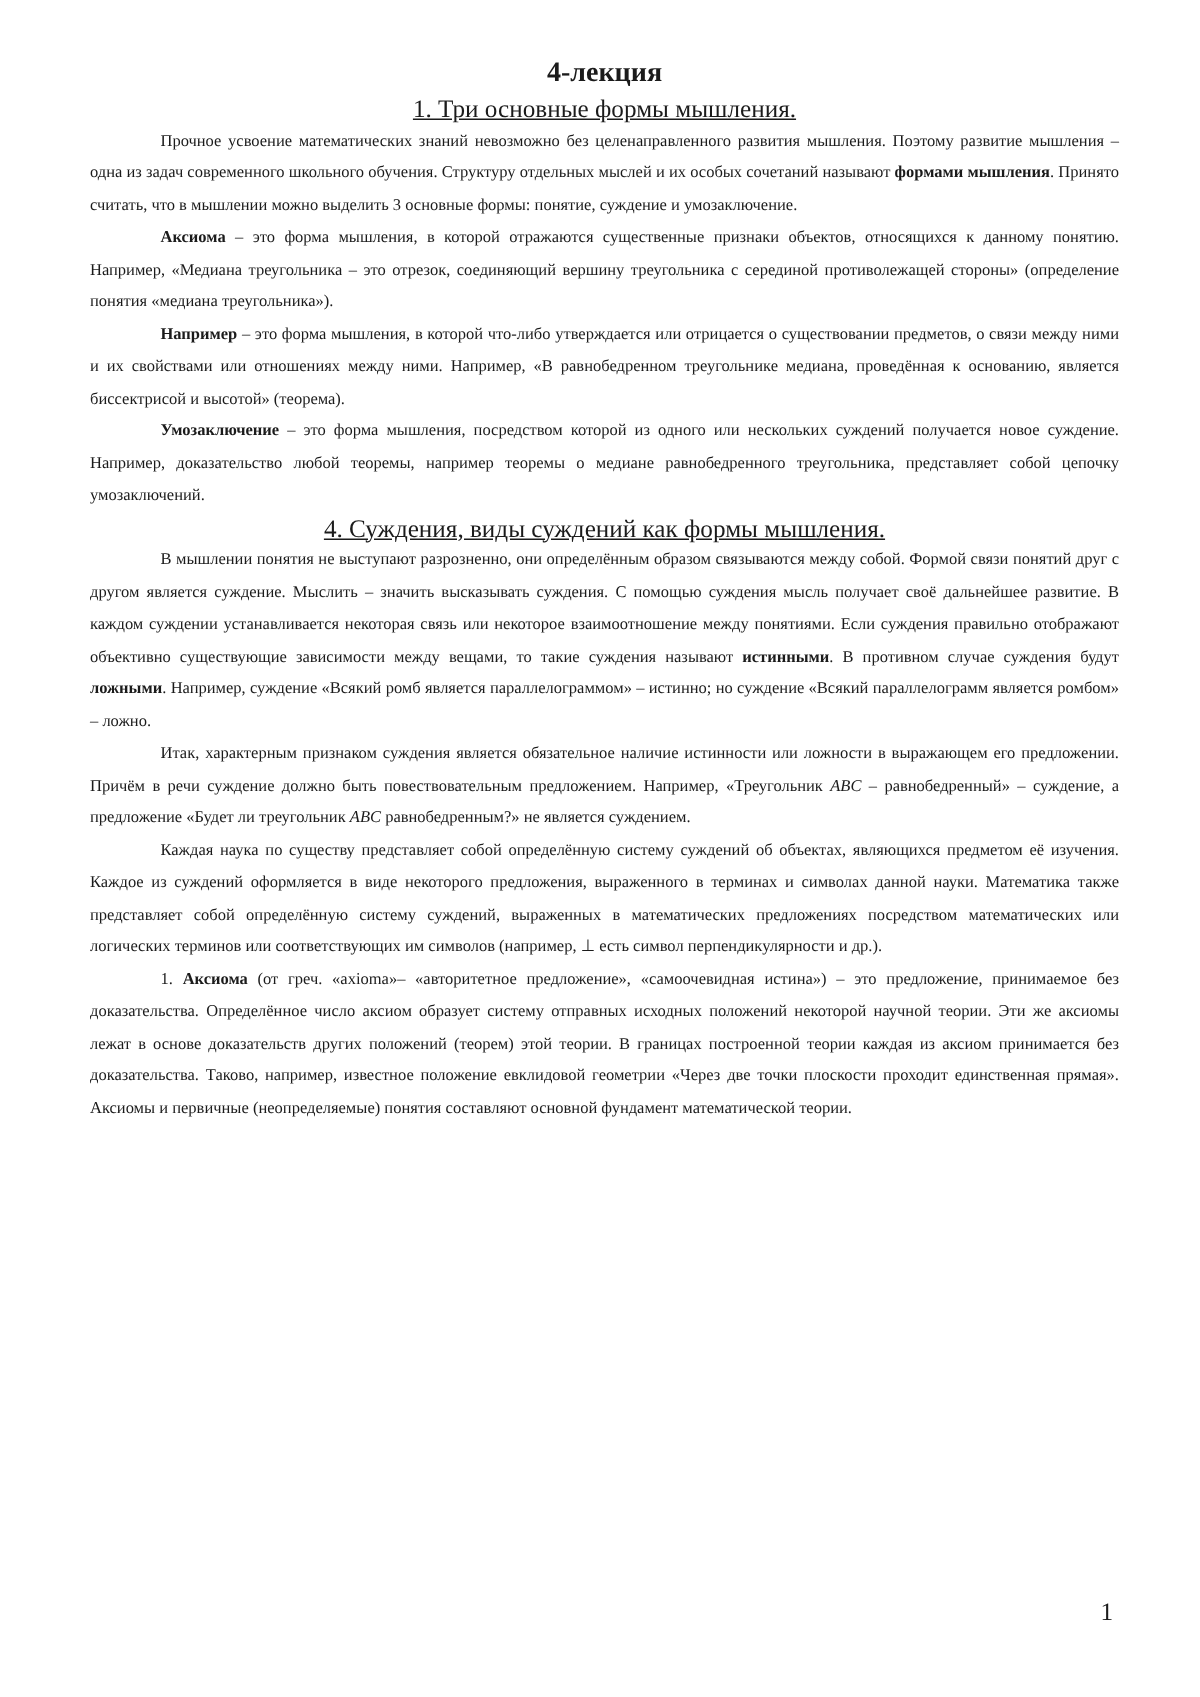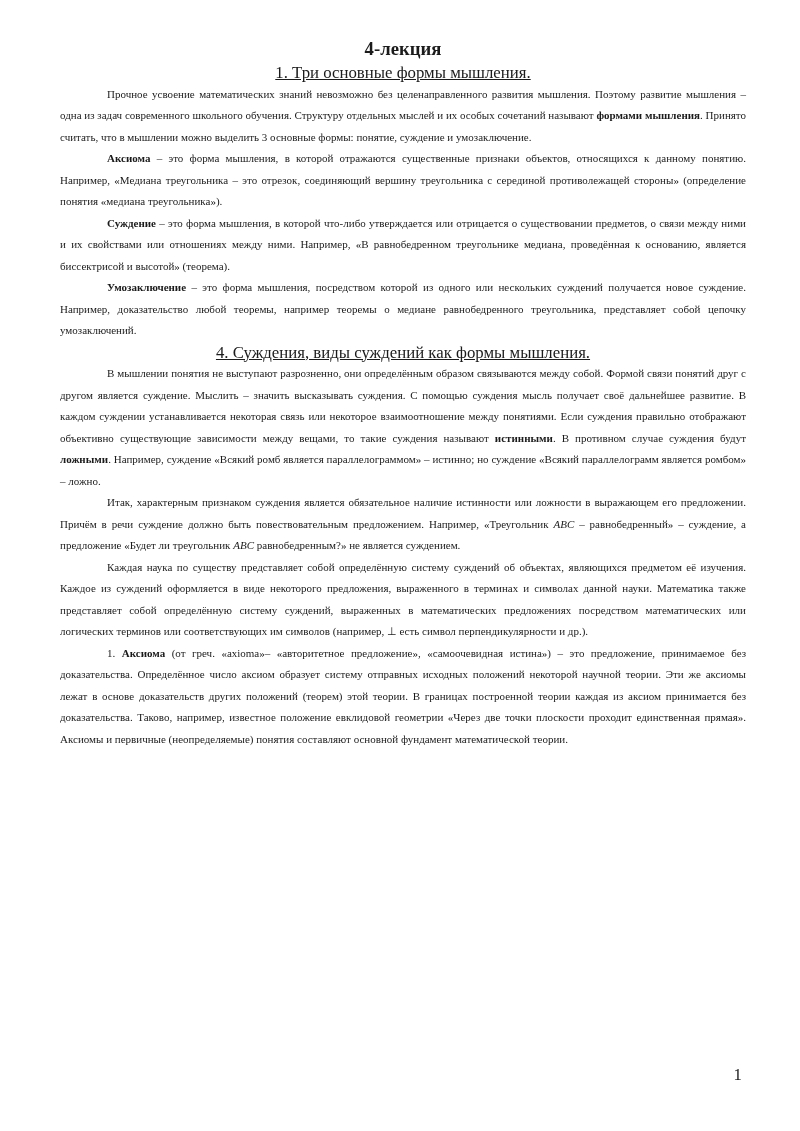--- a/index.html
+++ b/index.html
@@ -51,21 +51,21 @@
 </style>
 </head>
 <body>
 
 <div class="page">
   <div class="doc-body">
       <p class="block title"><span class="run b">4-лекция</span></p>
       <p class="block heading"><span class="run u">1. Три основные формы мышления.</span></p>
       <p class="block para"><span class="run">Прочное усвоение математических знаний невозможно без целенаправленного развития мышления. Поэтому развитие мышления – одна из задач современного школьного обучения. Структуру отдельных мыслей и их особых сочетаний называют </span><span class="run b">формами мышления</span><span class="run">. Принято считать, что в мышлении можно выделить 3 основные формы: понятие, суждение и умозаключение.</span></p>
       <p class="block para"><span class="run b">Аксиома</span><span class="run"> – это форма мышления, в которой отражаются существенные признаки объектов, относящихся к данному понятию. Например, «Медиана треугольника – это отрезок, соединяющий вершину треугольника с серединой противолежащей стороны» (определение понятия «медиана треугольника»).</span></p>
-      <p class="block para"><span class="run b">Суждение</span><span class="run"> – это форма мышления, в которой что-либо утверждается или отрицается о существовании предметов, о связи между ними и их свойствами или отношениях между ними. Например, «В равнобедренном треугольнике медиана, проведённая к основанию, является биссектрисой и высотой» (теорема).</span></p>
+      <p class="block para"><span class="run b">Например</span><span class="run"> – это форма мышления, в которой что-либо утверждается или отрицается о существовании предметов, о связи между ними и их свойствами или отношениях между ними. Например, «В равнобедренном треугольнике медиана, проведённая к основанию, является биссектрисой и высотой» (теорема).</span></p>
       <p class="block para"><span class="run b">Умозаключение</span><span class="run"> – это форма мышления, посредством которой из одного или нескольких суждений получается новое суждение. Например, доказательство любой теоремы, например теоремы о медиане равнобедренного треугольника, представляет собой цепочку умозаключений.</span></p>
       <p class="block heading"><span class="run u">4. Суждения, виды суждений как формы мышления.</span></p>
       <p class="block para"><span class="run">В мышлении понятия не выступают разрозненно, они определённым образом связываются между собой. Формой связи понятий друг с другом является суждение. Мыслить – значить высказывать суждения. С помощью суждения мысль получает своё дальнейшее развитие. В каждом суждении устанавливается некоторая связь или некоторое взаимоотношение между понятиями. Если суждения правильно отображают объективно существующие зависимости между вещами, то такие суждения называют </span><span class="run b">истинными</span><span class="run">. В противном случае суждения будут </span><span class="run b">ложными</span><span class="run">. Например, суждение «Всякий ромб является параллелограммом» – истинно; но суждение «Всякий параллелограмм является ромбом» – ложно.</span></p>
       <p class="block para"><span class="run">Итак, характерным признаком суждения является обязательное наличие истинности или ложности в выражающем его предложении. Причём в речи суждение должно быть повествовательным предложением. Например, «Треугольник </span><span class="run i">ABC</span><span class="run"> – равнобедренный» – суждение, а предложение «Будет ли треугольник </span><span class="run i">ABC</span><span class="run"> равнобедренным?» не является суждением.</span></p>
       <p class="block para"><span class="run">Каждая наука по существу представляет собой определённую систему суждений об объектах, являющихся предметом её изучения. Каждое из суждений оформляется в виде некоторого предложения, выраженного в терминах и символах данной науки. Математика также представляет собой определённую систему суждений, выраженных в математических предложениях посредством математических или логических терминов или соответствующих им символов (например, ⊥ есть символ перпендикулярности и др.).</span></p>
       <p class="block para"><span class="run">1. </span><span class="run b">Аксиома</span><span class="run"> (от греч. «axioma»– «авторитетное предложение», «самоочевидная истина») – это предложение, принимаемое без доказательства. Определённое число аксиом образует систему отправных исходных положений некоторой научной теории. Эти же аксиомы лежат в основе доказательств других положений (теорем) этой теории. В границах построенной теории каждая из аксиом принимается без доказательства. Таково, например, известное положение евклидовой геометрии «Через две точки плоскости проходит единственная прямая». Аксиомы и первичные (неопределяемые) понятия составляют основной фундамент математической теории.</span></p>
     </div>
   <div class="page-number">1</div>
 </div>
 

